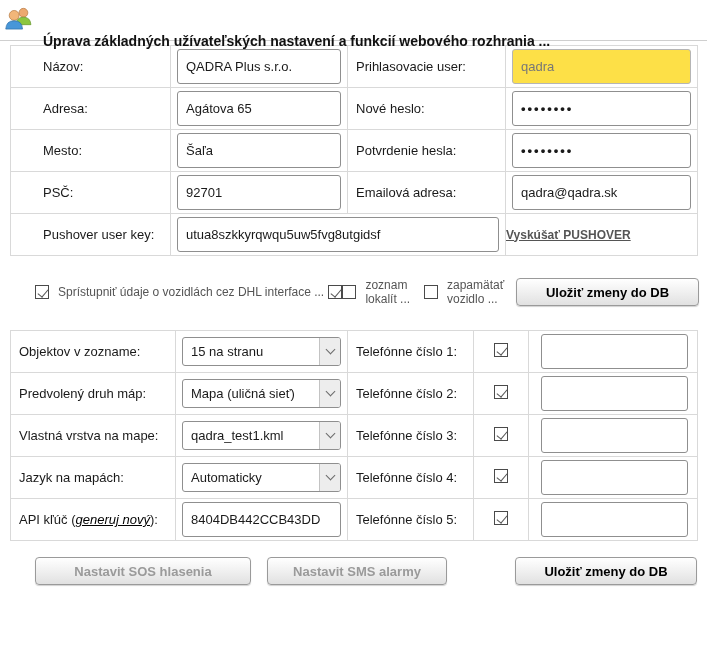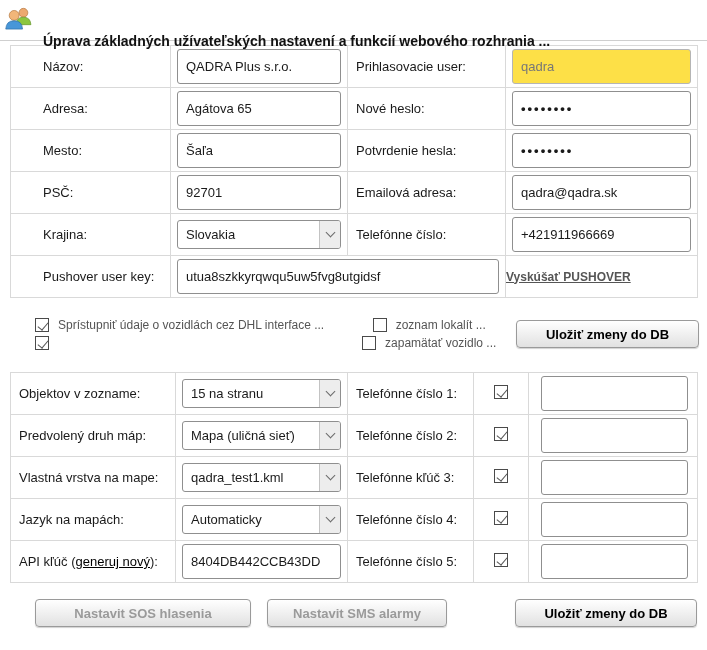--- a/index.html
+++ b/index.html
@@ -33,34 +33,34 @@
   .sel-text { padding-left:8px; font-size:13px; white-space:nowrap; }
   .sel-btn { width:21px; align-self:stretch; background:#ededed; border-left:1px solid #c3c3c3; display:flex; align-items:center; justify-content:center; }
   .chev { width:7px; height:7px; border-right:1.5px solid #6b6b6b; border-bottom:1.5px solid #6b6b6b; transform:rotate(45deg); margin-top:-4px; }
 
   
   input[type=checkbox] { appearance:none; -webkit-appearance:none; width:14px; height:14px; border:1px solid #4a4a4a; background:#fff; position:relative; cursor:pointer; flex:none; }
   input[type=checkbox]:checked::after { content:""; position:absolute; left:3.5px; top:0.5px; width:5px; height:9px; border-right:1.8px solid #555; border-bottom:1.8px solid #555; transform:rotate(40deg); }
 
   
   .opts { display:flex; align-items:center; margin:8px 0 10px; min-height:56px; }
-  .opt-col { display:flex; flex-direction:column; gap:4px; }
+  .opt-col { display:flex; flex-direction:row; gap:4px; }
   .opt-left { margin-left:35px; width:310px; }
   .opt-right { width:175px;align-items:center; }
   .opt-item { display:flex; align-items:center; gap:9px; font-size:12px; color:#555; }
   .opt-btn-area { flex:1; text-align:right; padding-right:8px; }
 
   
   .btn { height:28px; background:linear-gradient(#ffffff,#e1e1e1); border:1px solid #9a9a9a; border-radius:4px; font-family:"Liberation Sans", sans-serif; font-size:13px; font-weight:bold; color:#000; box-shadow:0 1px 1px rgba(0,0,0,0.18); cursor:pointer; }
   .btn.gray { color:#9a9a9a; }
   .btn-w { width:183px; }
 
   
   a.pushover-link { display:block; text-align:left; font-size:12px; font-weight:bold; color:#555; text-decoration:underline; cursor:pointer; }
-  a.gen-link { color:#000; text-decoration:underline; cursor:pointer; }
+  a.gen-link { color:#000; text-decoration:underline; cursor:pointer;font-style:italic; }
 
   
   .footer { display:flex; align-items:center; margin-top:16px; }
   .footer .b1 { margin-left:35px; width:216px; }
   .footer .b2 { margin-left:16px; width:180px; }
   .footer .b3 { margin-left:auto; margin-right:10px; width:182px; }
 </style>
 </head>
 <body>
 
@@ -99,33 +99,20 @@
       <td class="c3 lbl2">Potvrdenie hesla:</td>
       <td class="c4 inp"><input type="text" class="pwd" value="••••••••" style=""></td>
     </tr>
     <tr>
       <td class="c1 lbl">PSČ:</td>
       <td class="c2 inp"><input type="text" value="92701" style=""></td>
       <td class="c3 lbl2">Emailová adresa:</td>
       <td class="c4 inp"><input type="text" value="qadra@qadra.sk" style=""></td>
     </tr>
     <tr>
-      <td class="c1 lbl">Krajina:</td>
-      <td class="c2 inp">
-        <div class="select">
-          <span class="sel-text">Slovakia</span>
-          <span class="sel-btn">
-                <i class="chev"></i>
-              </span>
-        </div>
-      </td>
-      <td class="c3 lbl2">Telefónne číslo:</td>
-      <td class="c4 inp"><input type="text" value="+421911966669" style=""></td>
-    </tr>
-    <tr>
       <td class="c1 lbl">Pushover user key:</td>
       <td class="inp" colspan="2"><input type="text" value="utua8szkkyrqwqu5uw5fvg8utgidsf" style=""></td>
       <td class="c4">
             <a class="pushover-link">Vyskúšať PUSHOVER</a>
           </td>
     </tr>
   </tbody>
     </table>
 
   <div class="opts">
@@ -186,21 +173,21 @@
     <tr>
       <td class="c1 lbl">Vlastná vrstva na mape:</td>
       <td class="c2 inp">
         <div class="select">
           <span class="sel-text">qadra_test1.kml</span>
           <span class="sel-btn">
                 <i class="chev"></i>
               </span>
         </div>
       </td>
-      <td class="c3 lbl2">Telefónne kľúč 3:</td>
+      <td class="c3 lbl2">Telefónne číslo 3:</td>
       <td class="c4" style="text-align:center;"><input type="checkbox" checked="" style=""></td>
       <td class="c5 inp inp5"><input type="text" value="" style=""></td>
     </tr>
     <tr>
       <td class="c1 lbl">Jazyk na mapách:</td>
       <td class="c2 inp">
         <div class="select">
           <span class="sel-text">Automaticky</span>
           <span class="sel-btn">
                 <i class="chev"></i>

